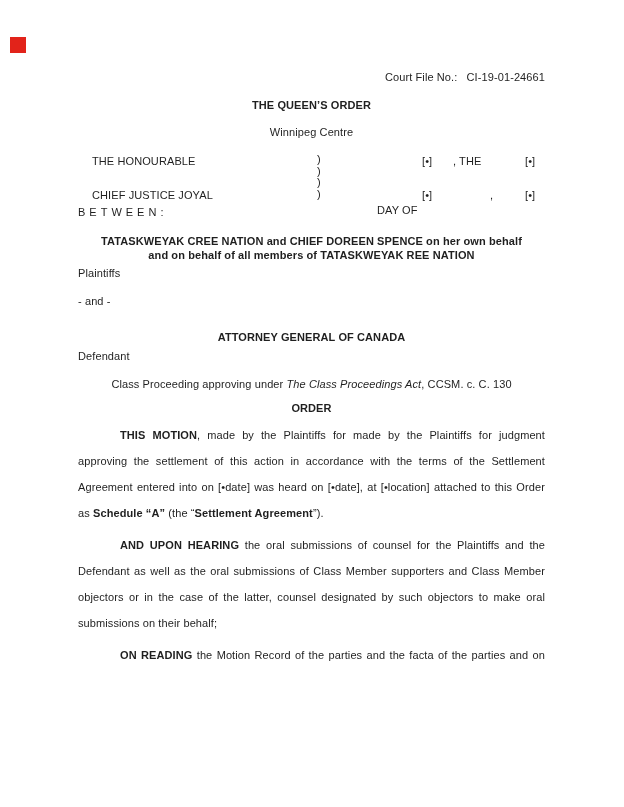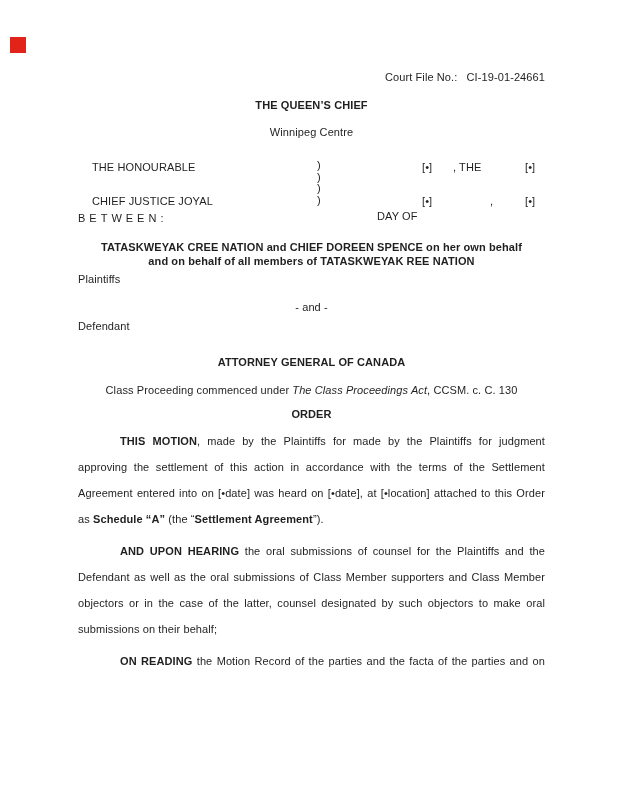--- a/index.html
+++ b/index.html
@@ -25,39 +25,39 @@
     position:absolute;
     left:78px; top:0;
     width:467px;
   }
   .line { line-height:16px; }
   .court-file { padding-top:69px; text-align:right; }
   .court-file .num { margin-left:6px; }
   .court-name { margin-top:12px; text-align:center; font-weight:bold; }
   .registry { margin-top:11px; text-align:center; font-weight:normal; }
 
-  .judge-block { position:relative; margin-top:20px; height:48px; }
+  .judge-block { position:relative; margin-top:14px; height:48px; }
   .jb { position:absolute; white-space:nowrap; line-height:13px; }
   .jb-honourable { left:14px; top:1px; }
   .jb-judge     { left:14px; top:35px; }
   .bracket-stack { position:absolute; left:239px; top:0; line-height:11.7px; text-align:center; }
   .bracket-stack span { display:block; }
   .jb-dayof  { left:299px; top:50px; }
   .jb-r1p1   { left:344px; top:1px; }
   .jb-r1the  { left:375px; top:1px; }
   .jb-r1p2   { left:447px; top:1px; }
   .jb-r2p1   { left:344px; top:35px; }
   .jb-r2comma{ left:412px; top:35px; }
   .jb-r2p2   { left:447px; top:35px; }
 
   .between { margin-top:2px; letter-spacing:4px; }
 
   .party-title { margin-top:14px; text-align:center; font-weight:bold; line-height:14px; }
   .role-right { text-align:left; margin-top:3px; }
-  .and-sep { margin-top:12px; text-align:center; }
+  .and-sep { margin-top:12px; text-align:left; }
   .defendant-title { margin-top:20px; text-align:center; font-weight:bold; }
   .proceeding { margin-top:12px; text-align:center; }
   .proceeding .it { font-style:italic; }
   .order-title { margin-top:8px; text-align:center; font-weight:bold; }
 
   .para {
     margin-top:6px;
     line-height:26px;
     text-align:justify;
     text-indent:42px;
@@ -77,21 +77,21 @@
 
   <div class="red-marker" style="background-color: rgb(226, 35, 26);"></div>
 
   <div class="content">
 
     <div class="line court-file">
       <span>Court File No.:</span>
       <span class="num">CI-19-01-24661</span>
     </div>
 
-    <div class="line court-name">THE QUEEN’S CHIEF</div>
+    <div class="line court-name">THE QUEEN’S ORDER</div>
     <div class="line registry">Winnipeg Centre</div>
 
     <div class="judge-block">
       <span class="jb jb-honourable">THE HONOURABLE</span>
       <span class="jb jb-judge">CHIEF JUSTICE JOYAL</span>
       <span class="bracket-stack">
         <span>)</span>
         <span>)</span>
         <span>)</span>
         <span>)</span>
@@ -108,25 +108,25 @@
     <div class="line between">BETWEEN:</div>
 
     <div class="party-title">
       <div>TATASKWEYAK CREE NATION and CHIEF DOREEN SPENCE on her own behalf</div>
       <div>and on behalf of all members of TATASKWEYAK REE NATION</div>
     </div>
     <div class="line role-right">Plaintiffs</div>
 
     <div class="line and-sep">- and -</div>
 
+    <div class="line defendant-title">ATTORNEY GENERAL OF CANADA</div>
     <div class="line role-right">Defendant</div>
-    <div class="line defendant-title">ATTORNEY GENERAL OF CANADA</div>
 
     <div class="line proceeding">
-      <span>Class Proceeding commenced under </span><span class="it">The Class Proceedings Act</span><span>, CCSM. c. C. 130</span>
+      <span>Class Proceeding approving under </span><span class="it">The Class Proceedings Act</span><span>, CCSM. c. C. 130</span>
     </div>
 
     <div class="line order-title">ORDER</div>
 
     <p class="para">
       <span class="b">THIS MOTION</span><span>, made by the Plaintiffs for made by the Plaintiffs for judgment approving the settlement of this action in accordance with the terms of the Settlement Agreement entered into on [•date] was heard on [•date], at [•location] attached to this Order as </span><span class="b">Schedule “A”</span><span> (the “</span><span class="b">Settlement Agreement</span><span>”).</span>
     </p>
 
     <p class="para">
       <span class="b">AND UPON HEARING</span><span> the oral submissions of counsel for the Plaintiffs and the Defendant as well as the oral submissions of Class Member supporters and Class Member objectors or in the case of the latter, counsel designated by such objectors to make oral submissions on their behalf;</span>

